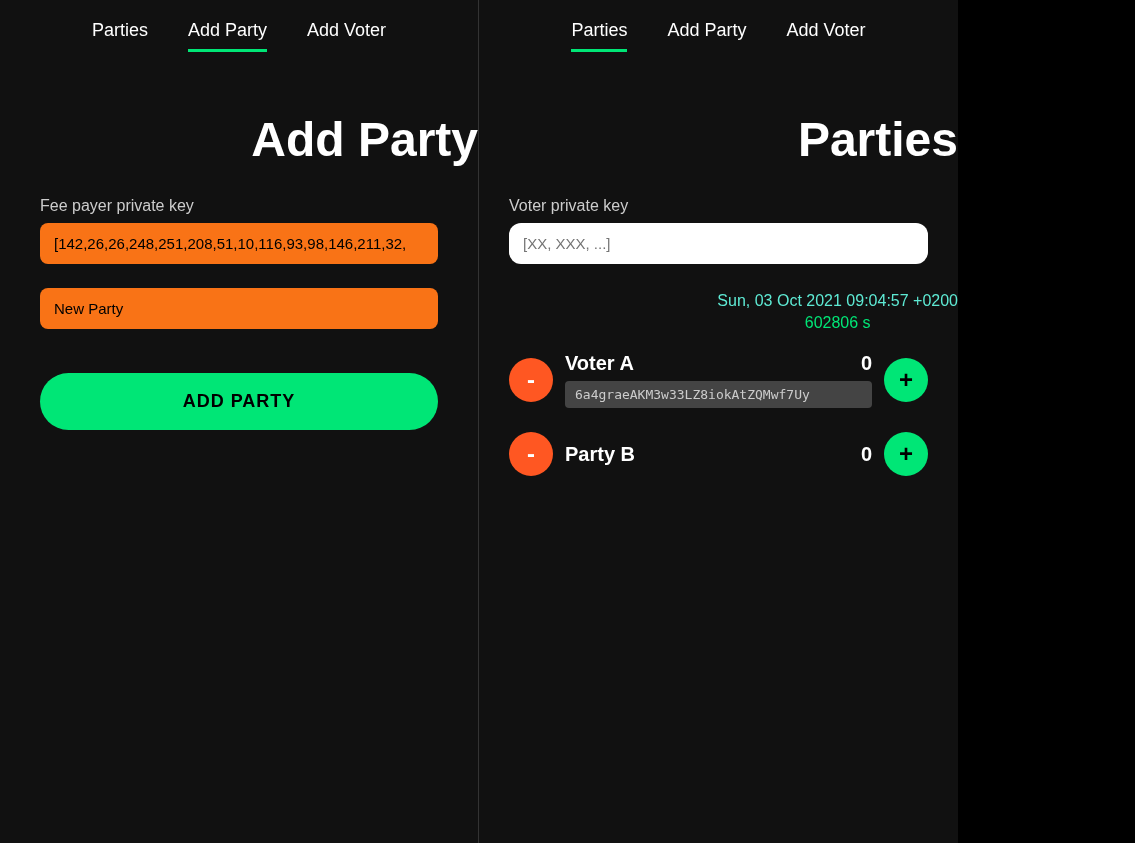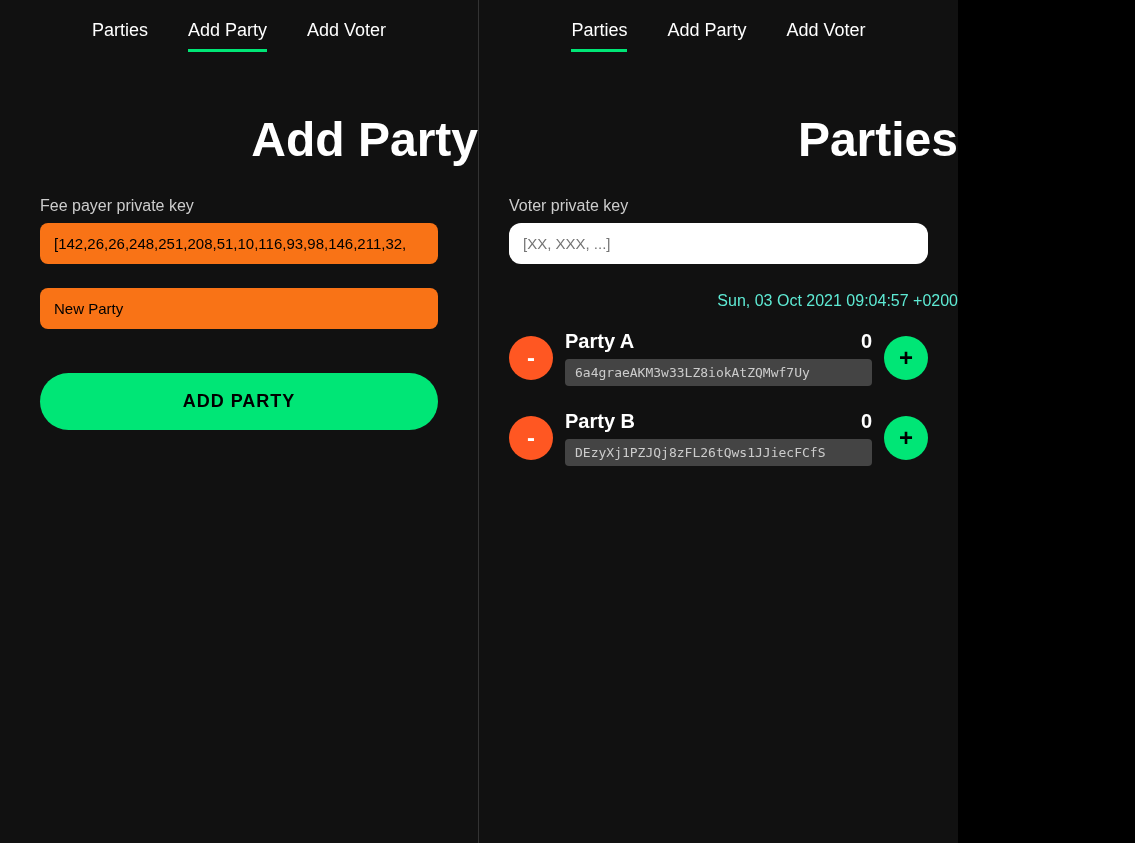--- a/index.html
+++ b/index.html
@@ -238,42 +238,42 @@
 
   <h1 class="page-title">Parties</h1>
 
   <div class="voter-key-section">
     <div class="voter-key-label">Voter private key</div>
     <input class="voter-key-input" type="text" placeholder="[XX, XXX, ...]" style="">
   </div>
 
   <div class="datetime-section">
     <div class="datetime-text">Sun, 03 Oct 2021 09:04:57 +0200</div>
+    <div class="timer-text">602806 s</div>
   </div>
 
   <div class="party-card">
     <div class="party-row">
       <button class="circle-btn circle-btn-minus">-</button>
       <div class="party-info">
         <div class="party-name-row">
-          <span class="party-name">Party A</span>
+          <span class="party-name">Voter A</span>
           <span class="party-count">0</span>
         </div>
         <div class="party-address">6a4graeAKM3w33LZ8iokAtZQMwf7Uy</div>
       </div>
       <button class="circle-btn circle-btn-plus">+</button>
     </div>
   </div>
 
   <div class="party-card">
     <div class="party-row">
       <button class="circle-btn circle-btn-minus">-</button>
       <div class="party-info">
         <div class="party-name-row">
           <span class="party-name">Party B</span>
           <span class="party-count">0</span>
         </div>
-        <div class="party-address">DEzyXj1PZJQj8zFL26tQws1JJiecFCfS</div>
       </div>
       <button class="circle-btn circle-btn-plus">+</button>
     </div>
   </div>
 </div>
 
 </body></html>

